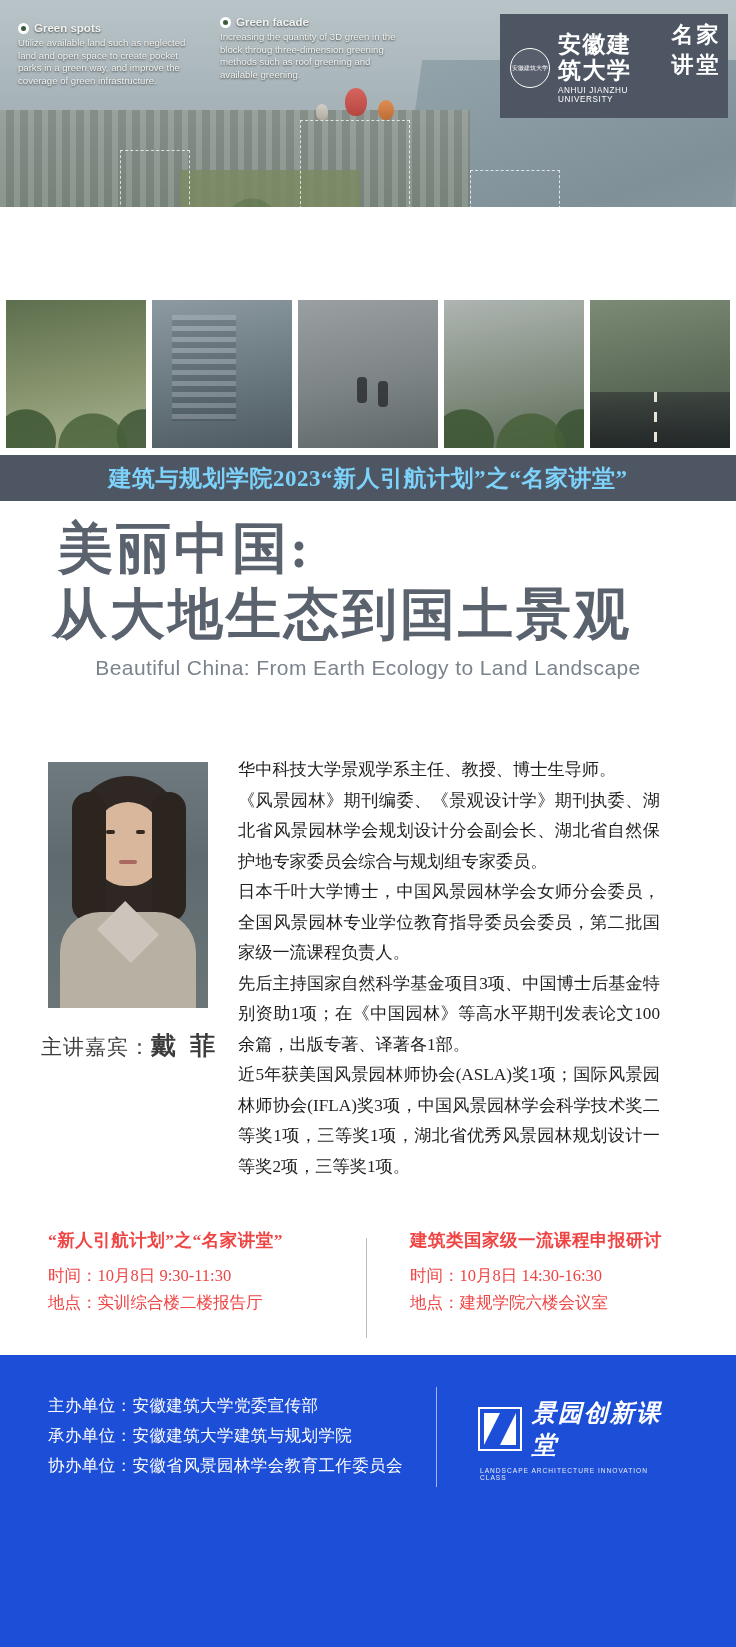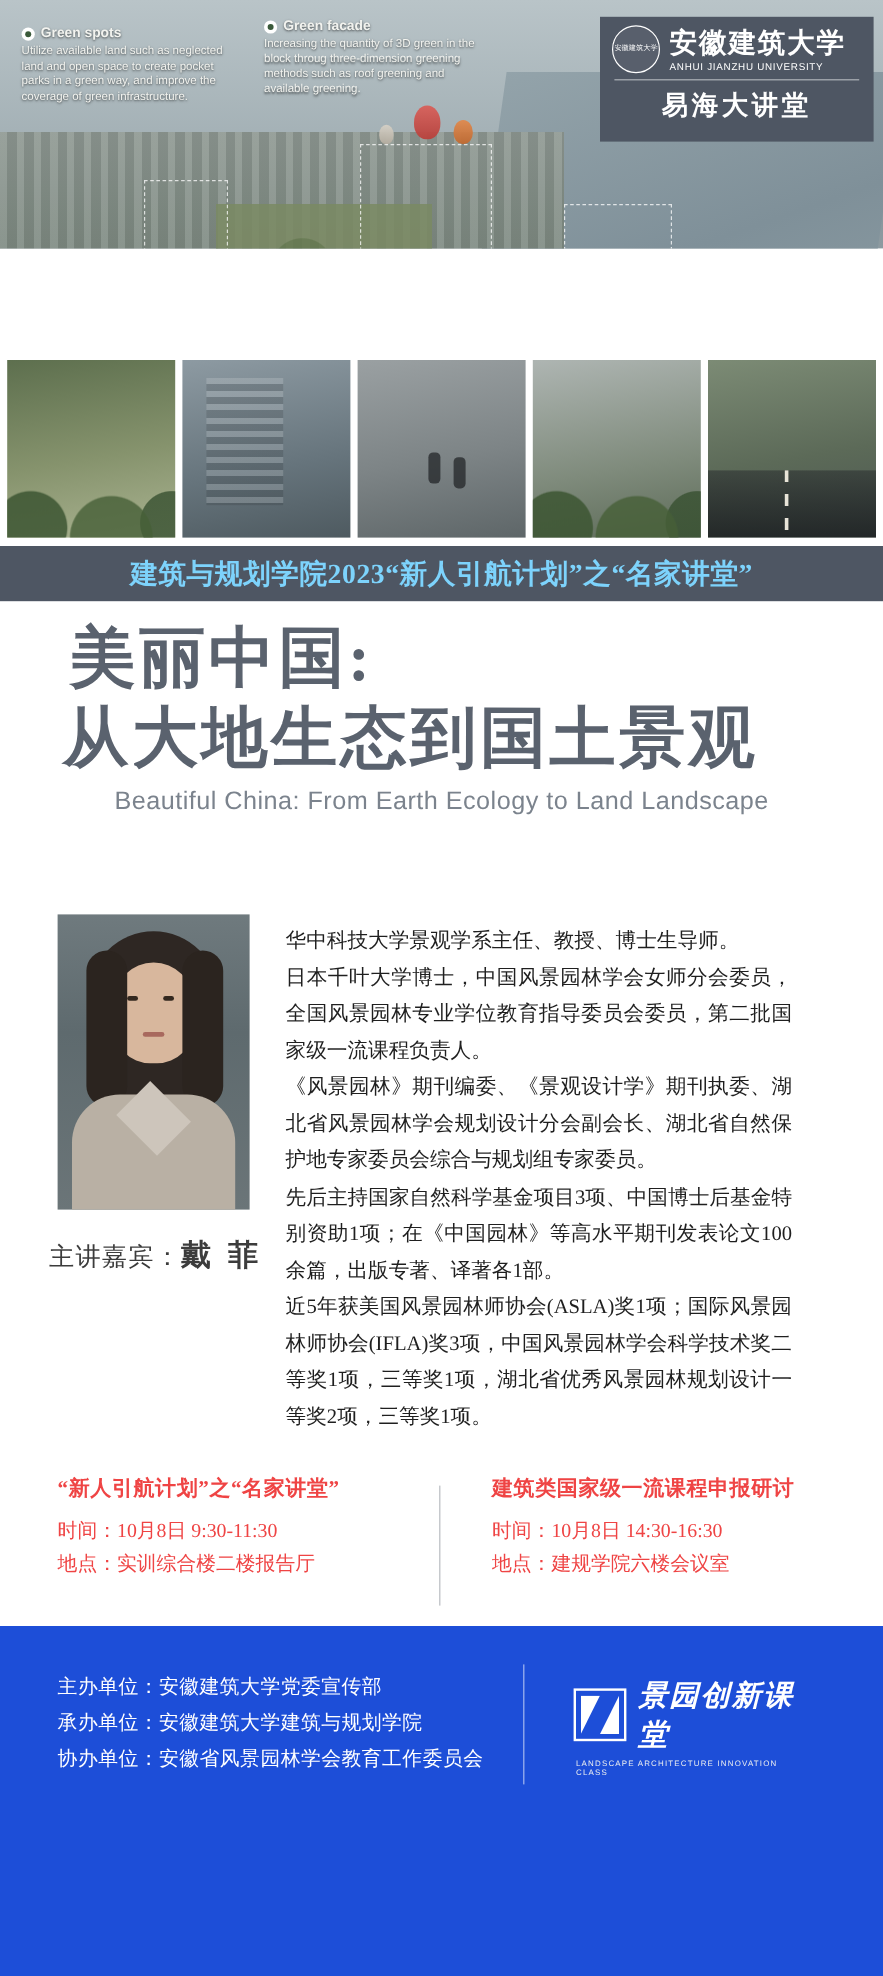--- a/index.html
+++ b/index.html
@@ -92,21 +92,21 @@
   #dash-1 { left: 120px; top: 150px; width: 70px; height: 70px; }
   #dash-2 { left: 300px; top: 120px; width: 110px; height: 150px; }
   #dash-3 { left: 470px; top: 170px; width: 90px; height: 80px; }
 
   
   .badge {
     position: absolute; right: 8px; top: 14px;
     width: 228px; height: 104px;
     background: #4e5663;
     color: #fff;
-    display: flex; flex-direction: column;
+    display: flex; flex-direction: row;
   }
   .badge-top {
     display: flex; align-items: center; gap: 8px;
     padding: 7px 8px 3px 10px;
   }
   .badge-seal {
     width: 40px; height: 40px; border-radius: 50%;
     border: 1.6px solid #ffffff;
     display: flex; align-items: center; justify-content: center;
     font-size: 6px; line-height: 7px; text-align: center;
@@ -242,21 +242,21 @@
   }
   .speaker-caption {
     position: absolute; left: 40px; top: 274px; width: 180px;
     text-align: center;
     font-family: "Liberation Serif", serif;
     font-size: 21px; color: #3c3c3c; letter-spacing: 1px;
   }
   .speaker-caption .nm { font-size: 25px; font-weight: bold; letter-spacing: 4px; }
 
   .bio {
-    position: absolute; left: 238px; top: 14px; width: 422px;
+    position: absolute; left: 238px; top: 0px; width: 422px;
     font-family: "Liberation Serif", serif;
     font-size: 17.2px;
     line-height: 30.5px;
     color: #1f1f1f;
     text-align: justify;
   }
   .bio p { margin: 0; }
 
   
   .sessions {
@@ -361,21 +361,21 @@
       <div class="badge-top">
         <div class="badge-seal">
           <span>安徽建筑大学</span>
         </div>
         <div class="badge-names">
           <div class="badge-cn">安徽建筑大学</div>
           <div class="badge-en">ANHUI JIANZHU UNIVERSITY</div>
         </div>
       </div>
       <div class="badge-sep"></div>
-      <div class="badge-lecture">易海大讲堂</div>
+      <div class="badge-lecture">名家讲堂</div>
     </div>
   </div>
 
   <div class="strip">
     <div class="cell ph1">
         <div class="veg"></div>
       </div>
     <div class="cell ph2">
         <div class="bldg"></div>
       </div>
@@ -413,22 +413,22 @@
       <div class="p-body"></div>
       <div class="p-collar"></div>
     </div>
 
     <div class="speaker-caption">
       <span>主讲嘉宾：</span><span class="nm">戴 菲</span>
     </div>
 
     <div class="bio">
       <p>华中科技大学景观学系主任、教授、博士生导师。</p>
+      <p>《风景园林》期刊编委、《景观设计学》期刊执委、湖北省风景园林学会规划设计分会副会长、湖北省自然保护地专家委员会综合与规划组专家委员。</p>
       <p>日本千叶大学博士，中国风景园林学会女师分会委员，全国风景园林专业学位教育指导委员会委员，第二批国家级一流课程负责人。</p>
-      <p>《风景园林》期刊编委、《景观设计学》期刊执委、湖北省风景园林学会规划设计分会副会长、湖北省自然保护地专家委员会综合与规划组专家委员。</p>
       <p>先后主持国家自然科学基金项目3项、中国博士后基金特别资助1项；在《中国园林》等高水平期刊发表论文100余篇，出版专著、译著各1部。</p>
       <p>近5年获美国风景园林师协会(ASLA)奖1项；国际风景园林师协会(IFLA)奖3项，中国风景园林学会科学技术奖二等奖1项，三等奖1项，湖北省优秀风景园林规划设计一等奖2项，三等奖1项。</p>
     </div>
   </div>
 
   <div class="sessions">
     <div class="session left">
       <div class="s-title">“新人引航计划”之“名家讲堂”</div>
       <div class="s-line">时间：10月8日  9:30-11:30</div>
       <div class="s-line">地点：实训综合楼二楼报告厅</div>

